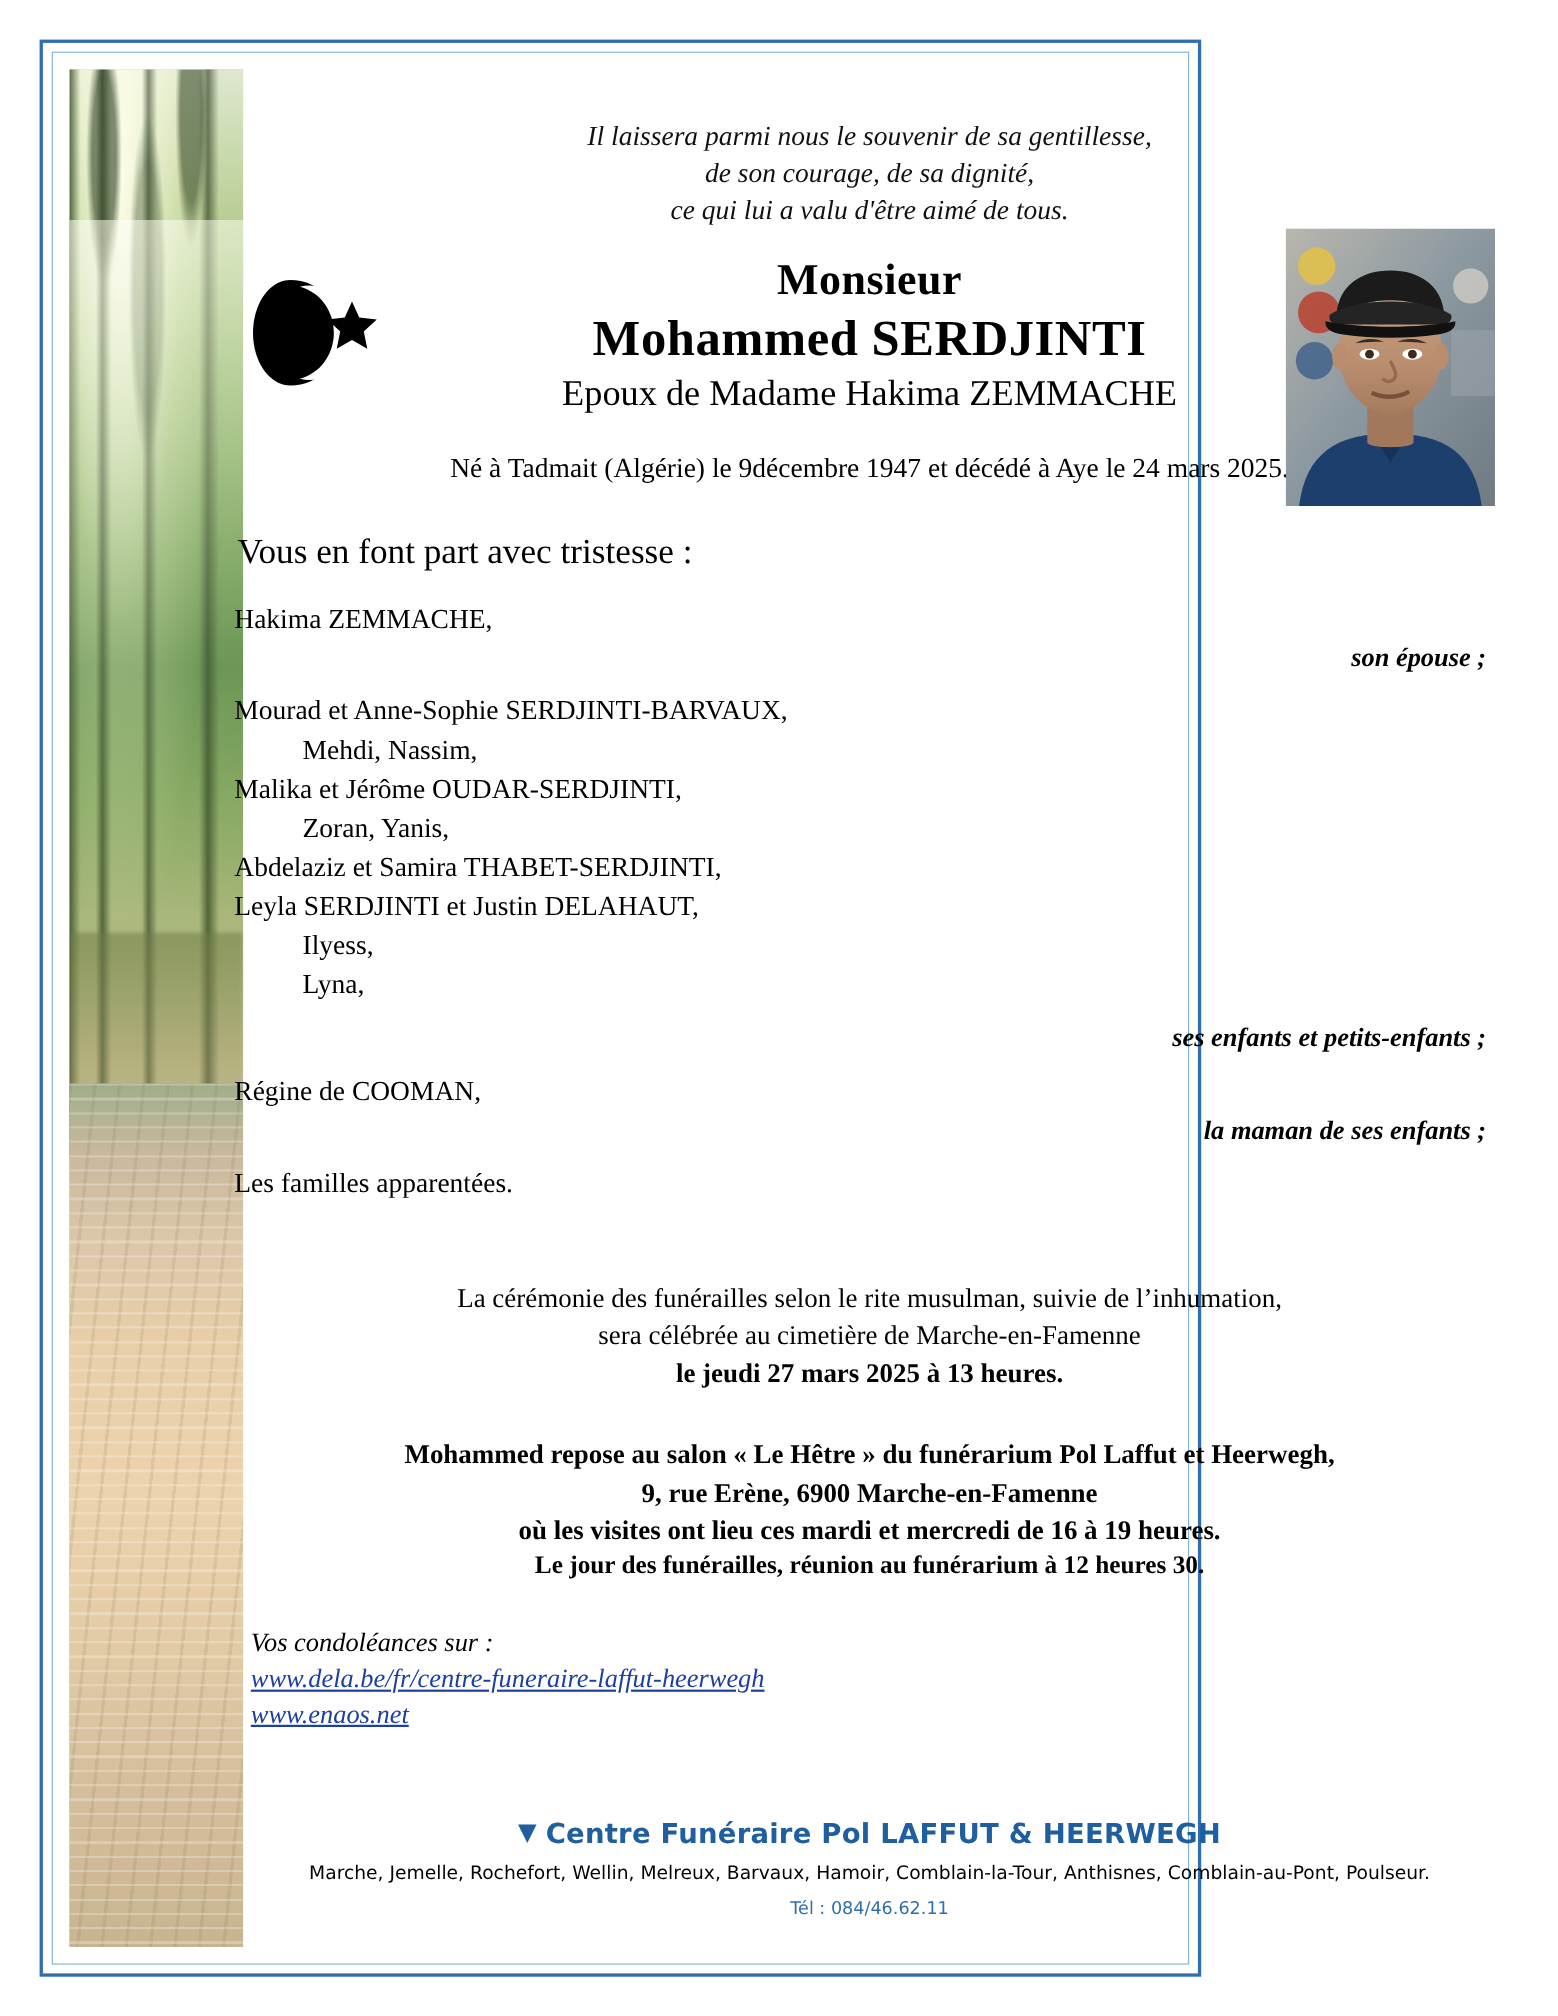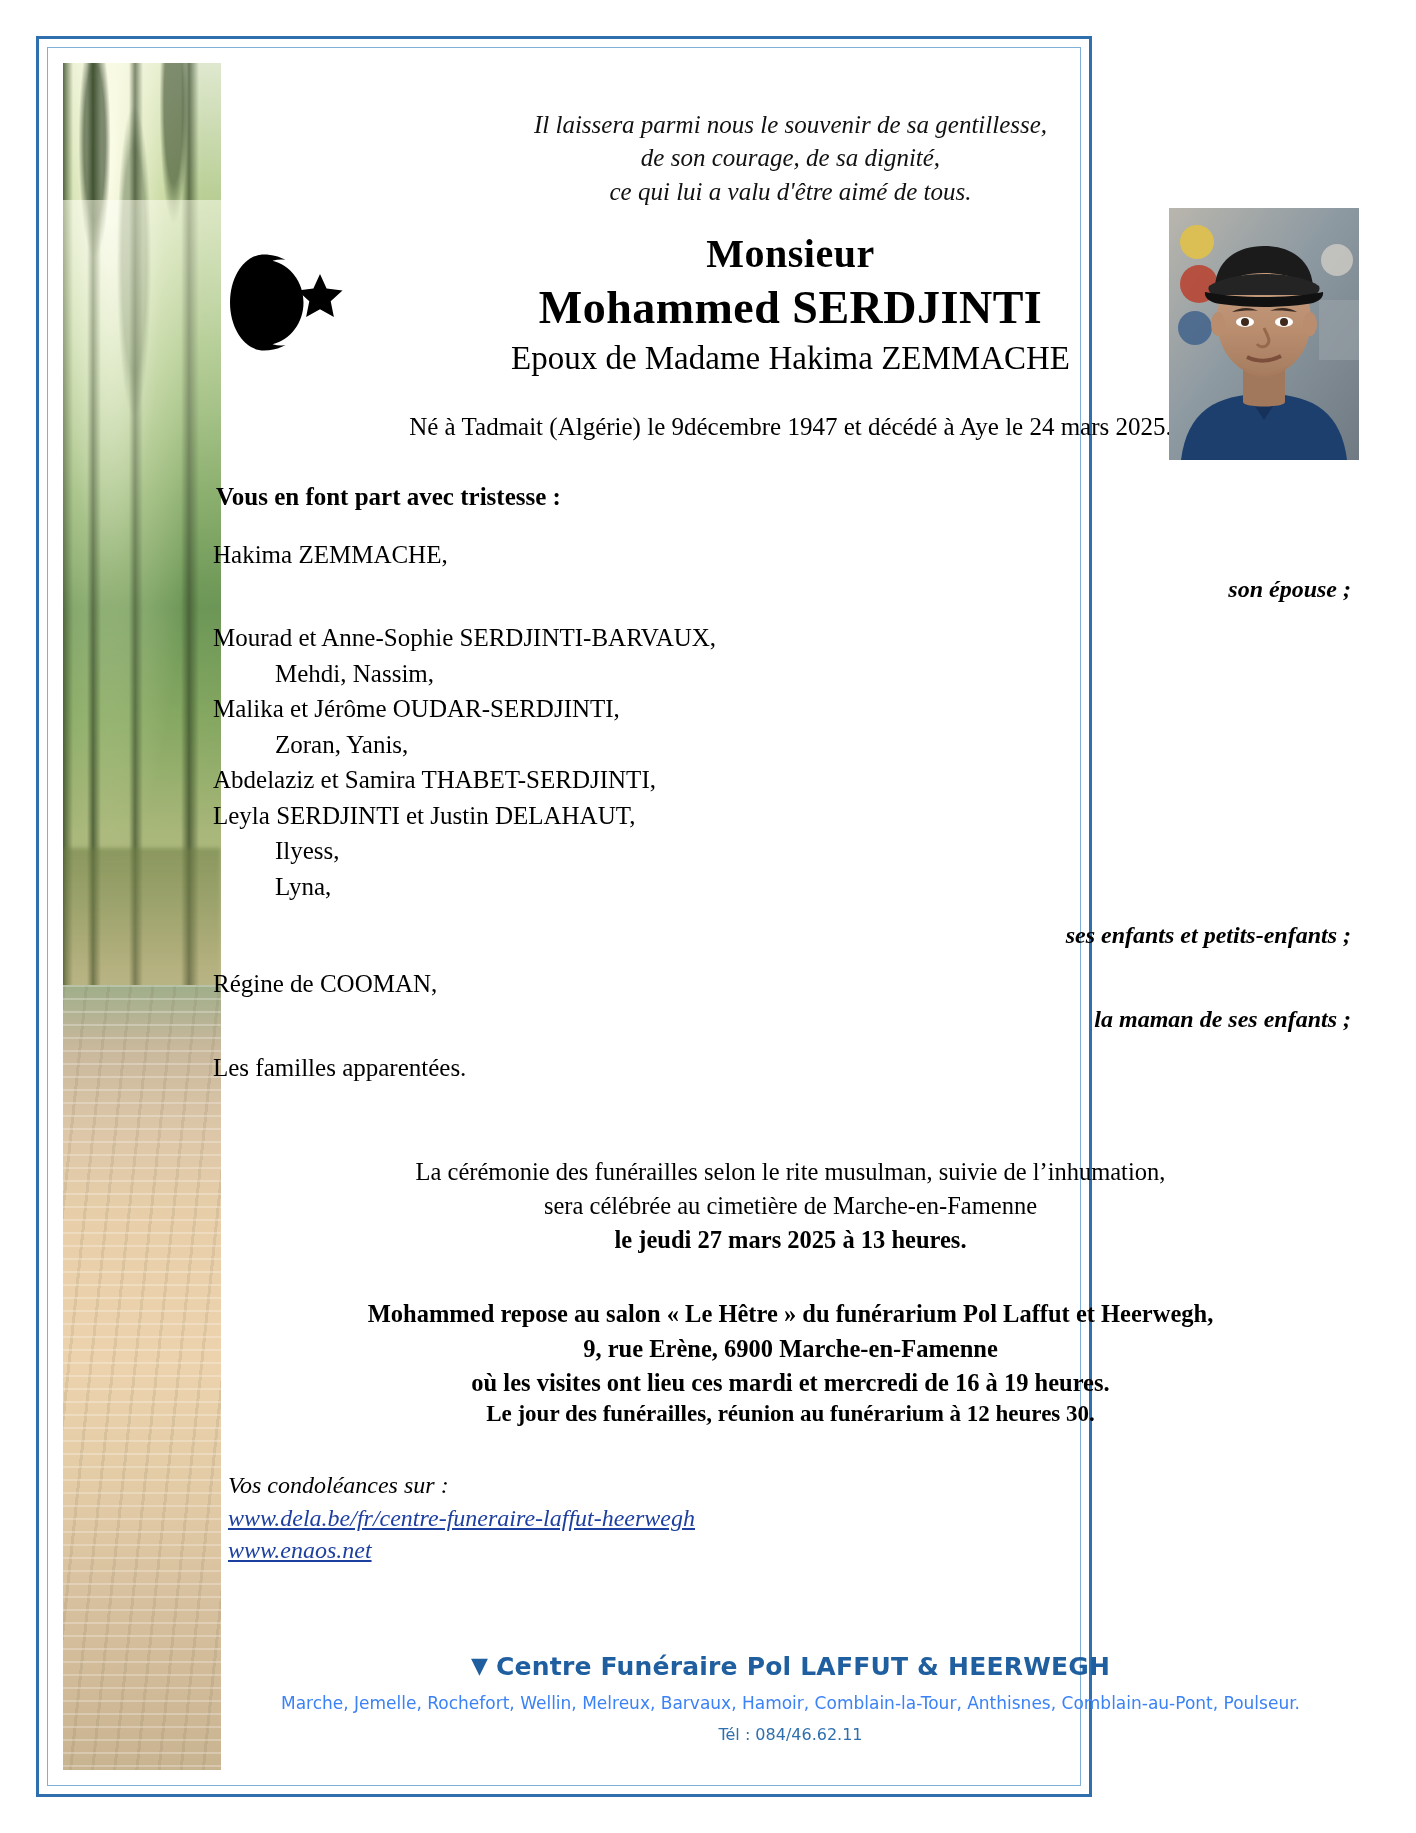--- a/index.html
+++ b/index.html
@@ -148,24 +148,23 @@
     background: #7e8a93;
   }
 
   .birth-line {
     text-align: center;
     font-size: 25px;
     margin-top: 36px;
   }
 
   .announce {
-    font-size: 25px;
+    font-size: 32px;
     margin-top: 42px;
     margin-left: -12px;
-    font-weight: bold;
   }
 
   .family {
     margin-top: 26px;
     margin-left: -15px;
     font-size: 25px;
     line-height: 1.42;
     position: relative;
   }
   .fam-line { white-space: pre; }
@@ -225,21 +224,21 @@
     font-weight: bold;
     letter-spacing: 0.2px;
   }
   .footer-title .tri {
     color: #1f5fa0;
     font-size: 22px;
     vertical-align: 2px;
     margin-right: 8px;
   }
   .footer-towns {
-    color: #3b82f6;
+    color: #000000;
     font-size: 17px;
     margin-top: 12px;
   }
   .footer-tel {
     color: #2f6fad;
     font-size: 16px;
     margin-top: 12px;
   }
 </style>
 </head>

